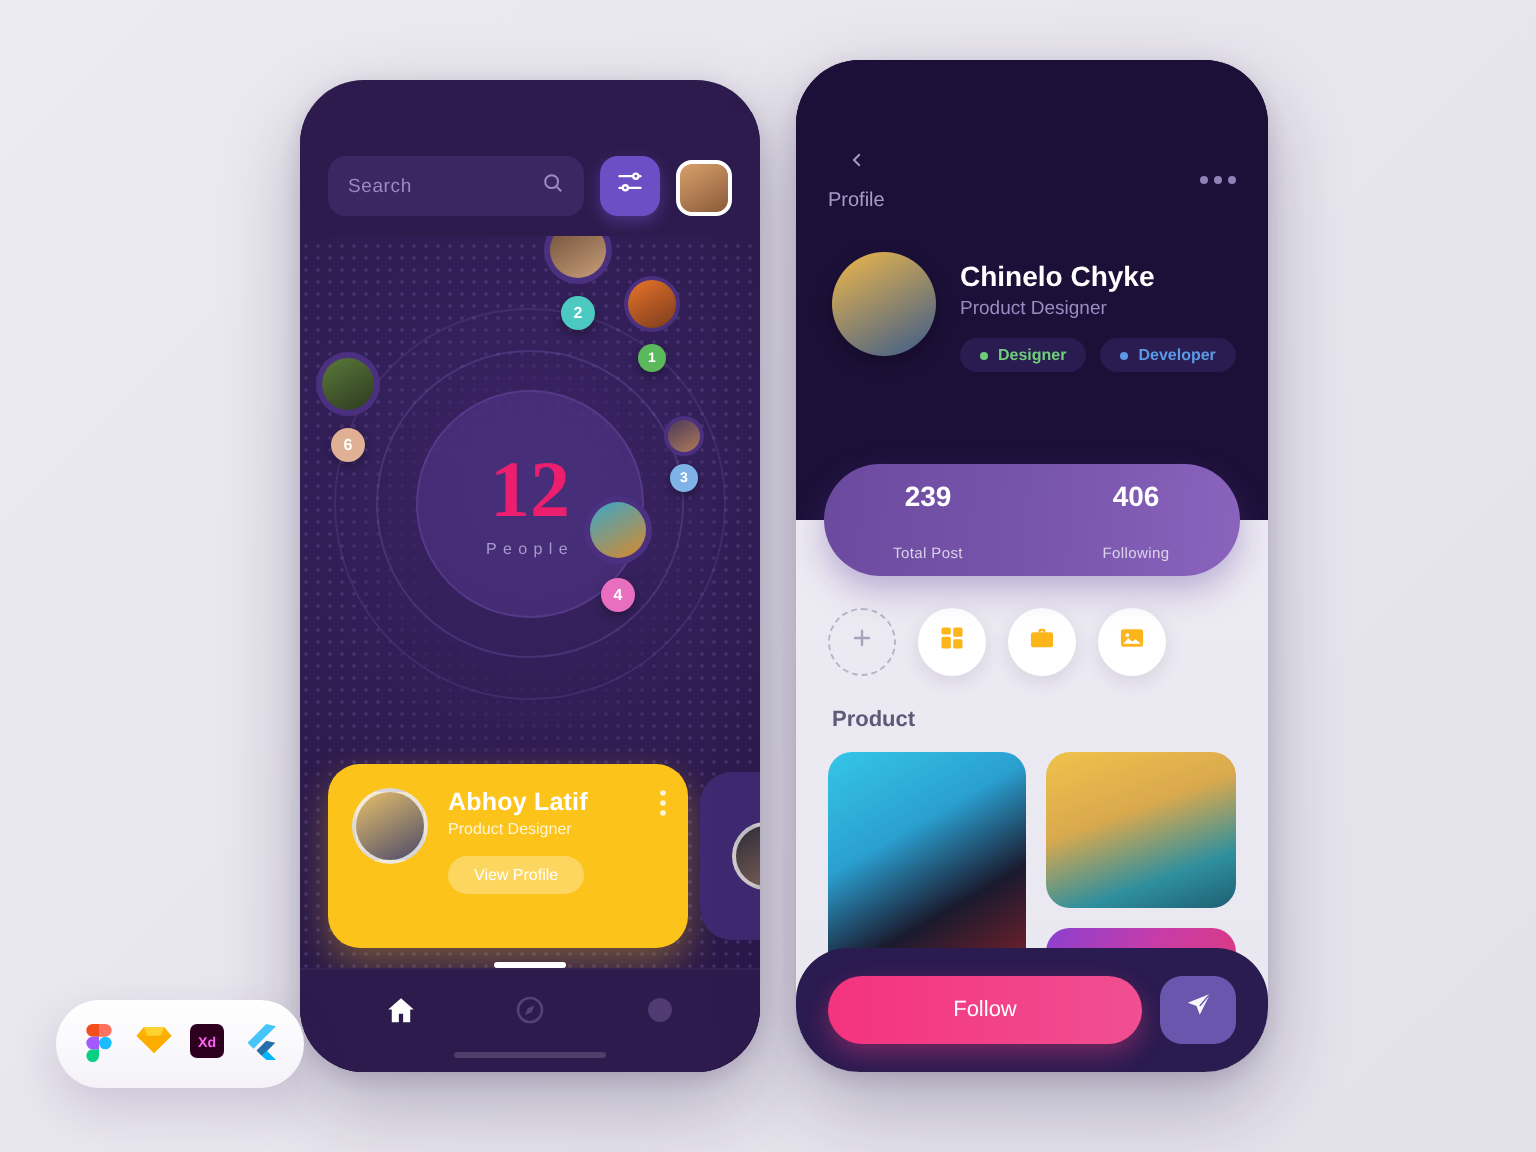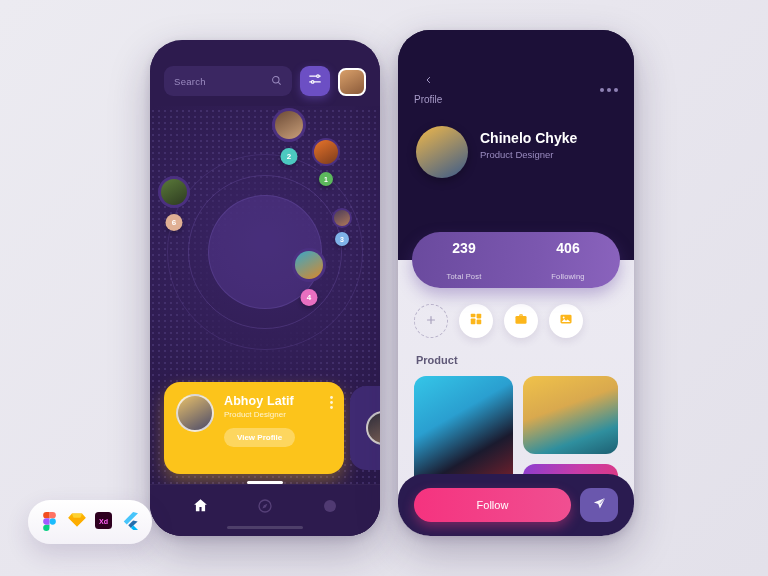--- a/index.html
+++ b/index.html
@@ -18,21 +18,21 @@
     position: absolute;
     border-radius: 32px;
     overflow: hidden;
     box-shadow: 0 16px 40px rgba(40,25,70,.28), 0 3px 10px rgba(40,25,70,.14);
   }
   .phone-left  { left: 150px; top: 40px; width: 230px; height: 496px; background: #2d1b4e; }
   .phone-right { left: 398px; top: 30px; width: 236px; height: 506px; background: #1c1038; }
 
   
   .l-topbar {
-    position: absolute; top: 4px; left: 0; right: 0; height: 62px;
+    position: absolute; top: 16px; left: 0; right: 0; height: 62px;
     background: #2d1b4e; z-index: 6;
     display: flex; align-items: flex-end; padding: 0 14px 10px 14px; gap: 8px;
   }
   .search-box {
     flex: 1; height: 30px; border-radius: 9px;
     background: #3b2762;
     display: flex; align-items: center; padding: 0 10px;
   }
   .search-box span { color: #9b8bc0; font-size: 9.5px; letter-spacing: .3px; }
   .search-icon { margin-left: auto; }
@@ -115,21 +115,21 @@
   }
   .yc-avatar {
     width: 38px; height: 38px; border-radius: 50%; overflow: hidden;
     border: 2px solid rgba(255,255,255,.75); flex: none;
   }
   .yc-name { font-size: 12.5px; font-weight: 700; color: #fff; letter-spacing: .1px; }
   .yc-role { font-size: 8px; color: rgba(255,255,255,.8); margin-top: 2px; }
   .yc-btn {
     margin-top: 9px; display: inline-block;
     background: rgba(255,255,255,.3); color: #fff;
-    font-size: 8px; font-weight: 700;
+    font-size: 8px; font-weight: 400;
     padding: 5px 13px; border-radius: 10px;
   }
   .yc-dots { position: absolute; right: 11px; top: 13px; }
   .next-card {
     position: absolute; left: 200px; top: 4px; width: 100px; height: 84px;
     background: #3f2a72; border-radius: 16px;
     display: flex; align-items: center; padding-left: 16px;
   }
   .next-card .nc-av {
     width: 34px; height: 34px; border-radius: 50%; overflow: hidden;
@@ -279,20 +279,24 @@
     </div>
     <div class="topbar-avatar av-6"></div>
   </div>
 
   <div class="radar-area">
     <div class="dotmap"></div>
     <div class="ring ring-1"></div>
     <div class="ring ring-2"></div>
     <div class="ring ring-3"></div>
 
+    <div class="center-label">
+      <div class="center-num">12</div>
+      <div class="center-cap">People</div>
+    </div>
 
     <div class="pin" style="left:122px; top:6px;">
       <div class="pin-body">
           <div class="pin-img av-1"></div>
         </div>
       <div class="pin-badge" style="top:40px; background:#4cc9c0;">2</div>
     </div>
 
     <div class="pin pin-sm" style="left:162px; top:36px;">
       <div class="pin-body" style="width:28px;height:28px;">
@@ -389,20 +393,30 @@
           <i></i>
           <i></i>
         </div>
     </div>
 
     <div class="r-profile">
       <div class="r-avatar av-9"></div>
       <div>
         <div class="r-name">Chinelo Chyke</div>
         <div class="r-role">Product Designer</div>
+        <div class="tags">
+          <div class="tag">
+            <i style="background:#6fcf7a"></i>
+            <span style="color:#6fcf7a">Designer</span>
+          </div>
+          <div class="tag">
+            <i style="background:#5b9ae8"></i>
+            <span style="color:#5b9ae8">Developer</span>
+          </div>
+        </div>
       </div>
     </div>
   </div>
 
   <div class="stats">
     <div class="stat">
       <div class="stat-v">239</div>
       <div class="stat-l">Total Post</div>
     </div>
     <div class="stat">

